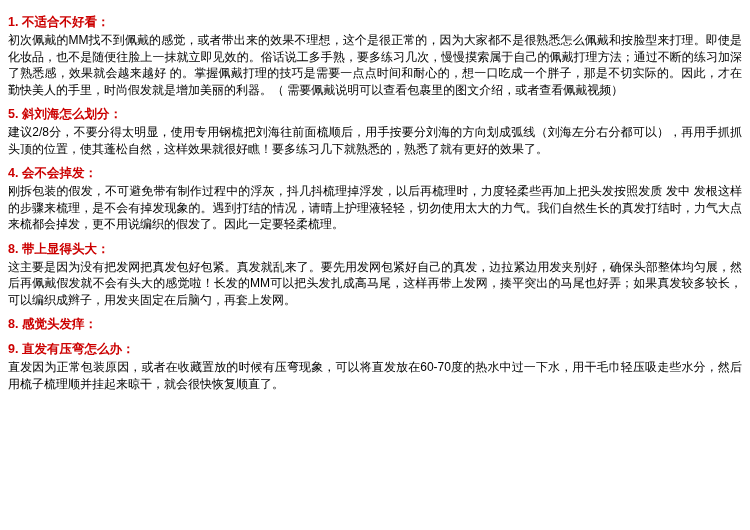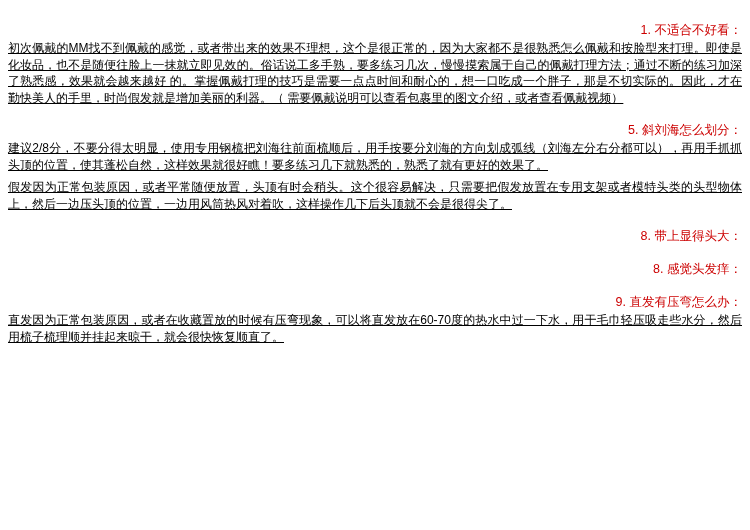--- a/index.html
+++ b/index.html
@@ -18,59 +18,61 @@
   #faq-article {
     padding: 6px 8px 0 8px;
     box-sizing: border-box;
     width: 750px;
   }
   .faq-item {
     margin: 0 0 1px 0;
   }
   .faq-q {
     color: #cc0000;
-    font-weight: normal;
+    font-weight: bold;
     font-size: 12.5px;
     line-height: 17px;
-    margin: 16px 0 1px 0;
-    text-align: right;
+    margin: 8px 0 1px 0;
   }
   .faq-a {
     color: #000000;
     font-size: 12px;
     line-height: 16.5px;
     text-align: justify;
     margin: 0 0 6px 0;
     word-break: break-all;
-    text-decoration: underline;
   }
 </style>
 </head>
 <body>
 
 <div id="faq-article">
 
   <div class="faq-item">
     <div class="faq-q">1. 不适合不好看：</div>
     <div class="faq-a">初次佩戴的MM找不到佩戴的感觉，或者带出来的效果不理想，这个是很正常的，因为大家都不是很熟悉怎么佩戴和按脸型来打理。即使是化妆品，也不是随便往脸上一抹就立即见效的。俗话说工多手熟，要多练习几次，慢慢摸索属于自己的佩戴打理方法；通过不断的练习加深了熟悉感，效果就会越来越好 的。掌握佩戴打理的技巧是需要一点点时间和耐心的，想一口吃成一个胖子，那是不切实际的。因此，才在勤快美人的手里，时尚假发就是增加美丽的利器。（ 需要佩戴说明可以查看包裹里的图文介绍，或者查看佩戴视频）</div>
   </div>
 
 
   <div class="faq-item">
     <div class="faq-q">5. 斜刘海怎么划分：</div>
     <div class="faq-a">建议2/8分，不要分得太明显，使用专用钢梳把刘海往前面梳顺后，用手按要分刘海的方向划成弧线（刘海左分右分都可以），再用手抓抓头顶的位置，使其蓬松自然，这样效果就很好瞧！要多练习几下就熟悉的，熟悉了就有更好的效果了。</div>
   </div>
 
+  <div class="faq-item">
+    <div class="faq-q">4. 会不会掉发：</div>
+    <div class="faq-a">刚拆包装的假发，不可避免带有制作过程中的浮灰，抖几抖梳理掉浮发，以后再梳理时，力度轻柔些再加上把头发按照发质 发中 发根这样的步骤来梳理，是不会有掉发现象的。遇到打结的情况，请晴上护理液轻轻，切勿使用太大的力气。我们自然生长的真发打结时，力气大点来梳都会掉发，更不用说编织的假发了。因此一定要轻柔梳理。</div>
+  </div>
 
   <div class="faq-item">
-    <div class="faq-a">假发因为正常包装原因，或者平常随便放置，头顶有时会稍头。这个很容易解决，只需要把假发放置在专用支架或者模特头类的头型物体上，然后一边压头顶的位置，一边用风筒热风对着吹，这样操作几下后头顶就不会是很得尖了。</div>
   </div>
 
   <div class="faq-item">
     <div class="faq-q">8. 带上显得头大：</div>
+    <div class="faq-a">这主要是因为没有把发网把真发包好包紧。真发就乱来了。要先用发网包紧好自己的真发，边拉紧边用发夹别好，确保头部整体均匀展，然后再佩戴假发就不会有头大的感觉啦！长发的MM可以把头发扎成高马尾，这样再带上发网，揍平突出的马尾也好弄；如果真发较多较长，可以编织成辫子，用发夹固定在后脑勺，再套上发网。</div>
   </div>
 
   <div class="faq-item">
     <div class="faq-q">8. 感觉头发痒：</div>
   </div>
 
   <div class="faq-item">
     <div class="faq-q">9. 直发有压弯怎么办：</div>
     <div class="faq-a">直发因为正常包装原因，或者在收藏置放的时候有压弯现象，可以将直发放在60-70度的热水中过一下水，用干毛巾轻压吸走些水分，然后用梳子梳理顺并挂起来晾干，就会很快恢复顺直了。</div>
   </div>

